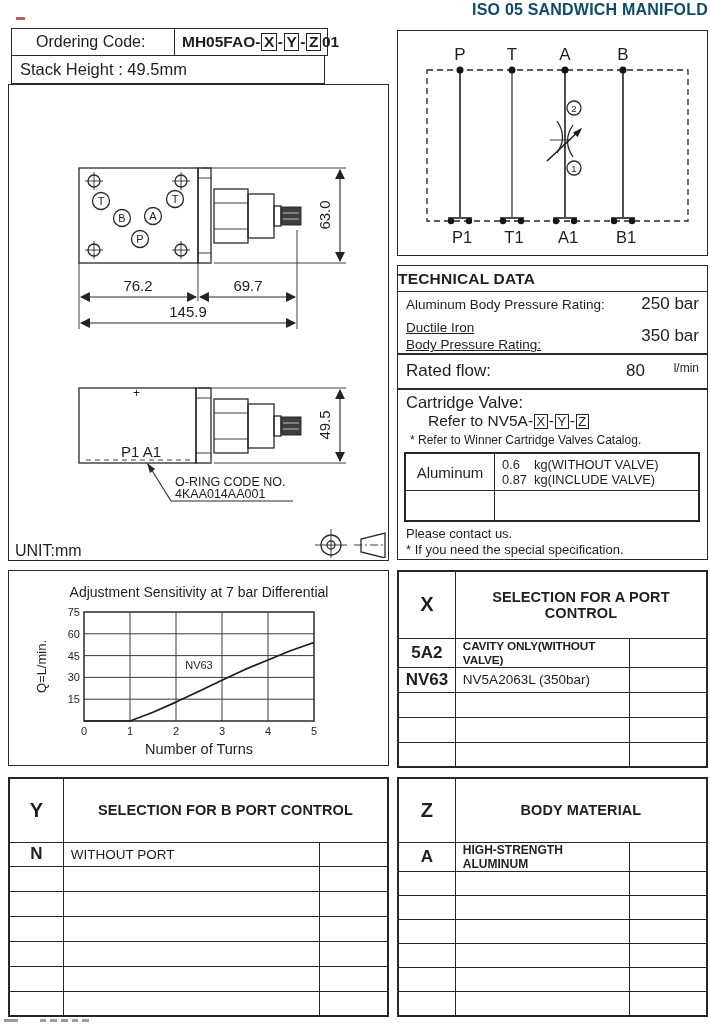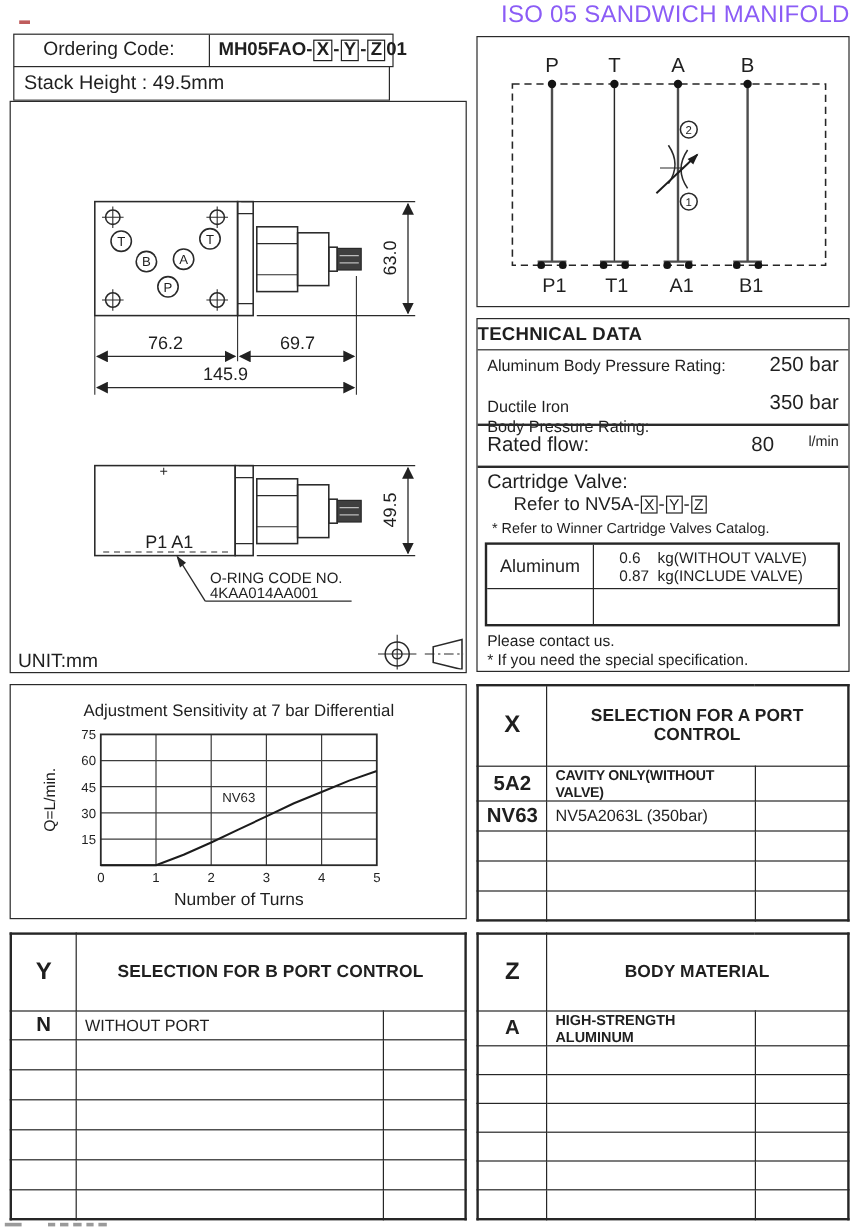--- a/index.html
+++ b/index.html
@@ -1,20 +1,20 @@
 <!DOCTYPE html>
 <html><head>
 <meta charset="utf-8">
 <style>
   html,body{margin:0;padding:0;background:#e8e8e8;}
   #page{position:relative;width:710px;height:1026px;background:#ffffff;
         font-family:"Liberation Sans",sans-serif;color:#1f1f1f;overflow:hidden;}
   .abs{position:absolute;}
-  .title{top:1px;left:300px;width:408px;text-align:right;font-size:20px;font-weight:normal;
-         color:#8b5cf6;letter-spacing:0.2px;}
+  .title{top:1px;left:300px;width:408px;text-align:right;font-size:16px;font-weight:bold;
+         color:#0c4a6e;letter-spacing:0.2px;}
   .artifact{left:16px;top:17px;width:9px;height:3px;background:#b44040;opacity:.85;}
 
   
   .obox{border:1.6px solid #2a2a2a;background:#fff;display:flex;align-items:center;box-sizing:border-box;padding-left:16px;}
   #ordering-row1{left:11px;top:28px;width:317px;height:28px;}
   #ordering-row1 .lbl{flex:0 0 147px;padding-left:8px;font-size:16px;border-right:1.6px solid #2a2a2a;
        height:100%;display:flex;align-items:center;box-sizing:border-box;}
   #ordering-row1 .val{padding-left:7px;font-size:15.5px;font-weight:bold;white-space:nowrap;}
   #ordering-row2{left:11px;top:54.5px;width:314px;height:29px;padding-left:8px;font-size:16.5px;}
   .codebox{display:inline-block;border:1.5px solid #222;padding:0 1.5px;margin:0 1px;line-height:1.02;}
@@ -32,21 +32,21 @@
                border-bottom:1.6px solid #2a2a2a;letter-spacing:.2px;}
   .hr2{position:absolute;left:0;right:0;border-top:2.2px solid #2a2a2a;height:0;}
   .tval{position:absolute;right:8px;font-size:17px;white-space:nowrap;}
   .tlbl{position:absolute;left:8px;font-size:13.5px;}
   .wtable{position:absolute;left:6px;top:186px;width:296px;height:70px;border:2px solid #262626;box-sizing:border-box;}
   .wtable .vline{position:absolute;left:88px;top:0;bottom:0;border-left:1.6px solid #262626;}
   .wtable .hline{position:absolute;left:0;right:0;top:36px;border-top:1.6px solid #262626;}
   .wmat{position:absolute;left:0;top:0;width:88px;height:37px;display:flex;align-items:center;justify-content:center;
         font-size:15px;}
   .wline{position:absolute;left:96px;font-size:12.8px;white-space:nowrap;}
-  .wnum{display:inline-block;width:32px;margin-left:14px;}
+  .wnum{display:inline-block;width:32px;}
   .footnote{position:absolute;left:8px;font-size:13px;line-height:1.22;}
 
   
   .sel-table{position:absolute;border-collapse:collapse;table-layout:fixed;background:#fff;}
   .sel-table th,.sel-table td{border:1.6px solid #262626;padding:0;overflow:hidden;}
   .sel-table{border:2.2px solid #262626;}
   .sel-table th.code{font-size:20px;font-weight:bold;text-align:center;}
   .sel-table th.hdr{font-size:14.5px;font-weight:bold;text-align:center;letter-spacing:.1px;}
   .sel-table td.c-code{font-size:17px;font-weight:bold;text-align:center;}
   .sel-table td.c-desc{padding-left:7px;font-size:13.5px;text-align:left;}
@@ -267,21 +267,21 @@
       <text class="schem-plabel" x="116" y="212" text-anchor="middle">T1</text>
       <text class="schem-plabel" x="170" y="212" text-anchor="middle">A1</text>
       <text class="schem-plabel" x="228" y="212" text-anchor="middle">B1</text>
     </svg>
   </div>
 
   <div class="abs frame" id="tech-box">
     <div class="trow tech-header">TECHNICAL DATA</div>
     <div class="tlbl" style="top:31px;">Aluminum Body Pressure Rating:</div>
     <div class="tval" style="top:28px;">250 bar</div>
-    <div class="tlbl" style="top:64px;line-height:1.28;">
+    <div class="tlbl" style="top:53px;line-height:1.28;text-decoration:underline;">
       <div>Ductile Iron</div>
       <div>Body Pressure Rating:</div>
     </div>
     <div class="tval" style="top:60px;">350 bar</div>
     <div class="hr2" style="top:87px;"></div>
     <div class="tlbl" style="top:95px;font-size:17px;">Rated flow:</div>
     <div class="tval" style="top:95px;right:62px;">80</div>
     <div class="tval" style="top:95px;font-size:12px;">l/min</div>
     <div class="hr2" style="top:122px;"></div>
     <div class="tlbl" style="top:127px;font-size:16.5px;">Cartridge Valve:</div>

